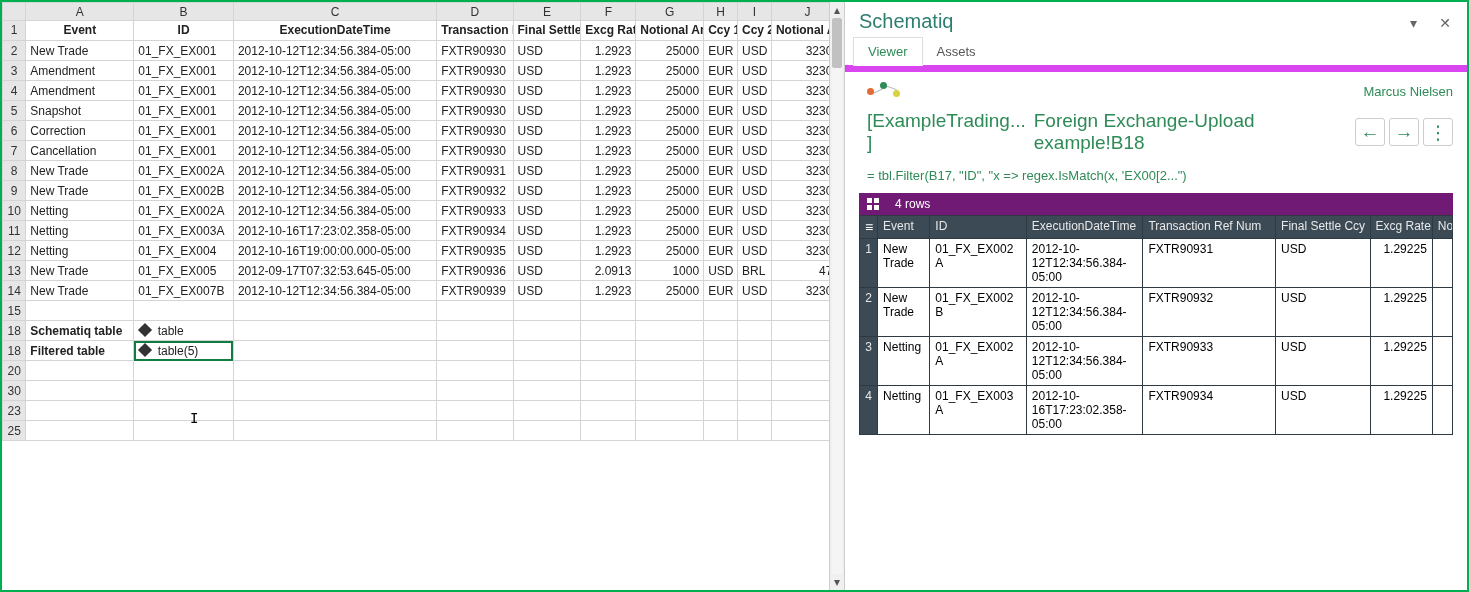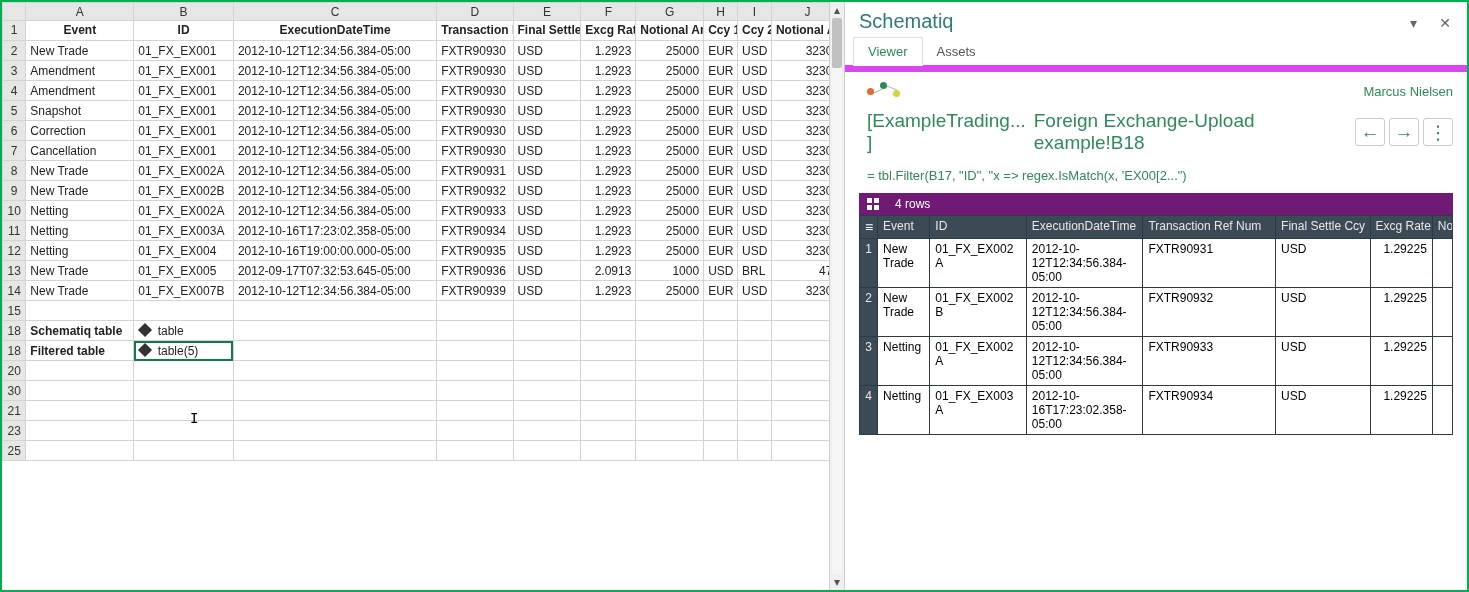--- a/index.html
+++ b/index.html
@@ -476,33 +476,20 @@
             <td></td>
             <td></td>
             <td></td>
             <td></td>
             <td></td>
             <td></td>
             <td></td>
           </tr>
           <tr class="greyband">
             <td class="rownum">30</td>
-            <td></td>
-            <td></td>
-            <td></td>
-            <td></td>
-            <td></td>
-            <td></td>
-            <td></td>
-            <td></td>
-            <td></td>
-            <td></td>
-          </tr>
-          <tr>
-            <td class="rownum">21</td>
             <td></td>
             <td></td>
             <td></td>
             <td></td>
             <td></td>
             <td></td>
             <td></td>
             <td></td>
             <td></td>
             <td></td>

